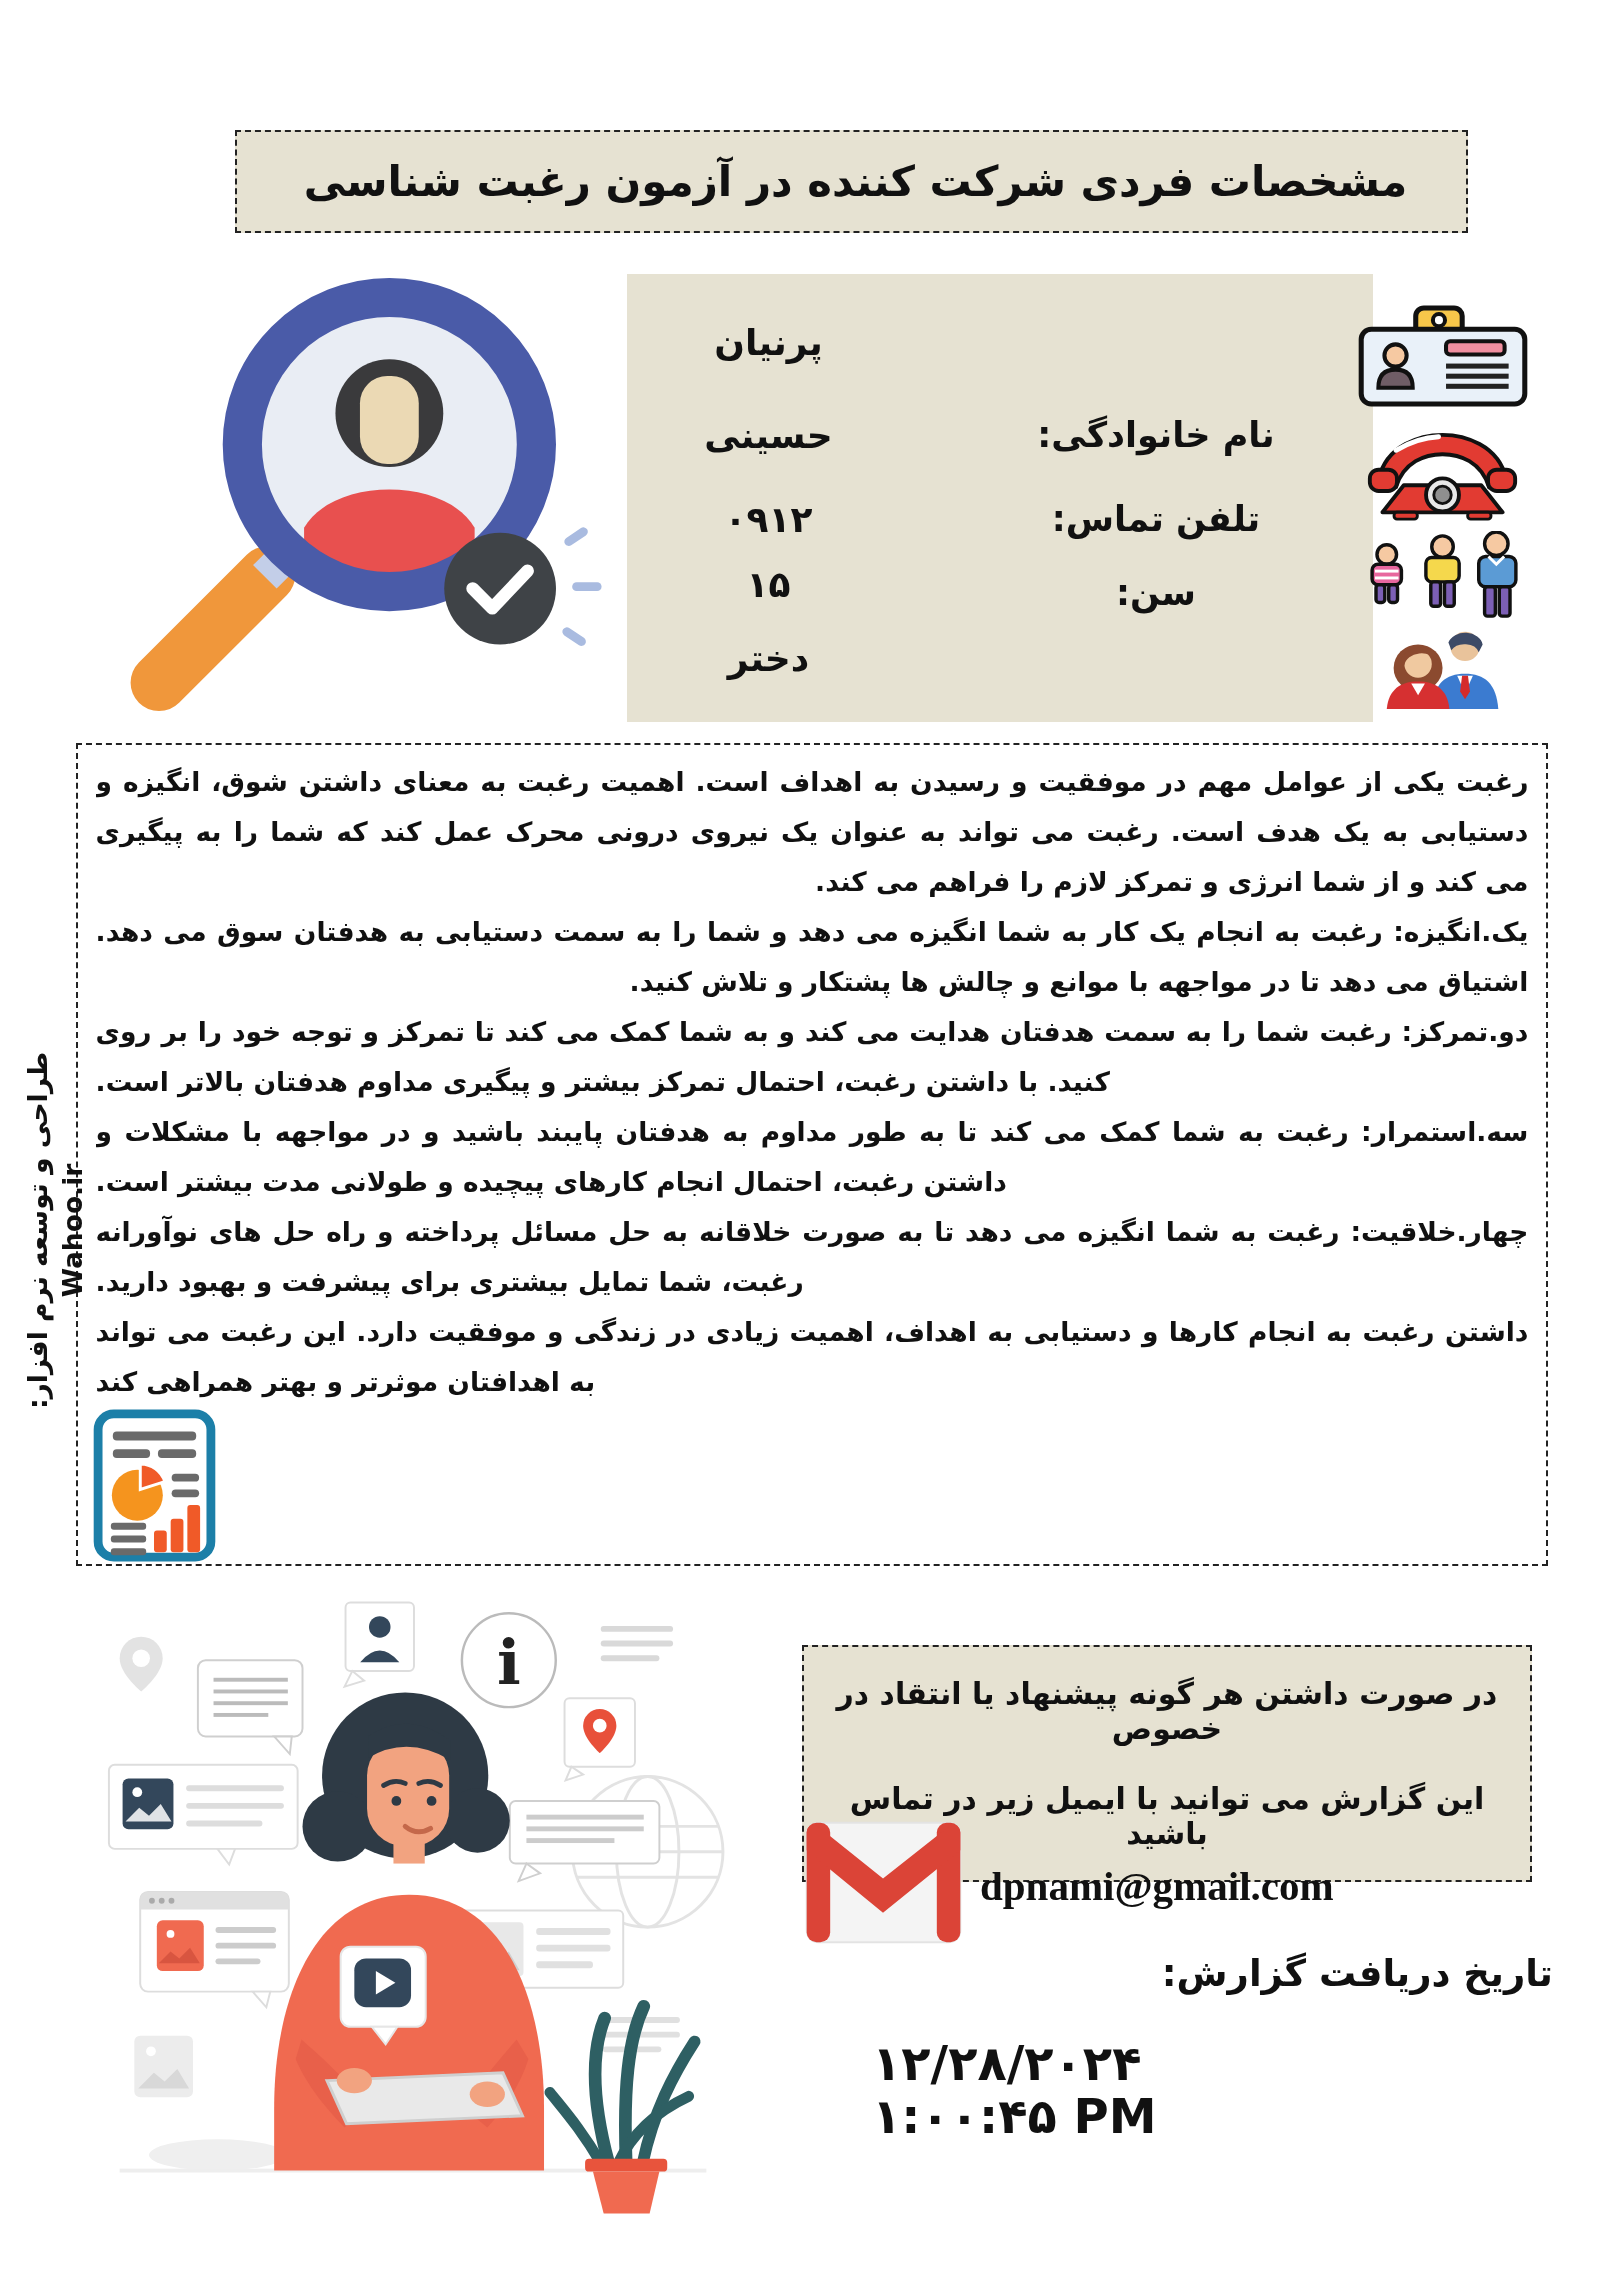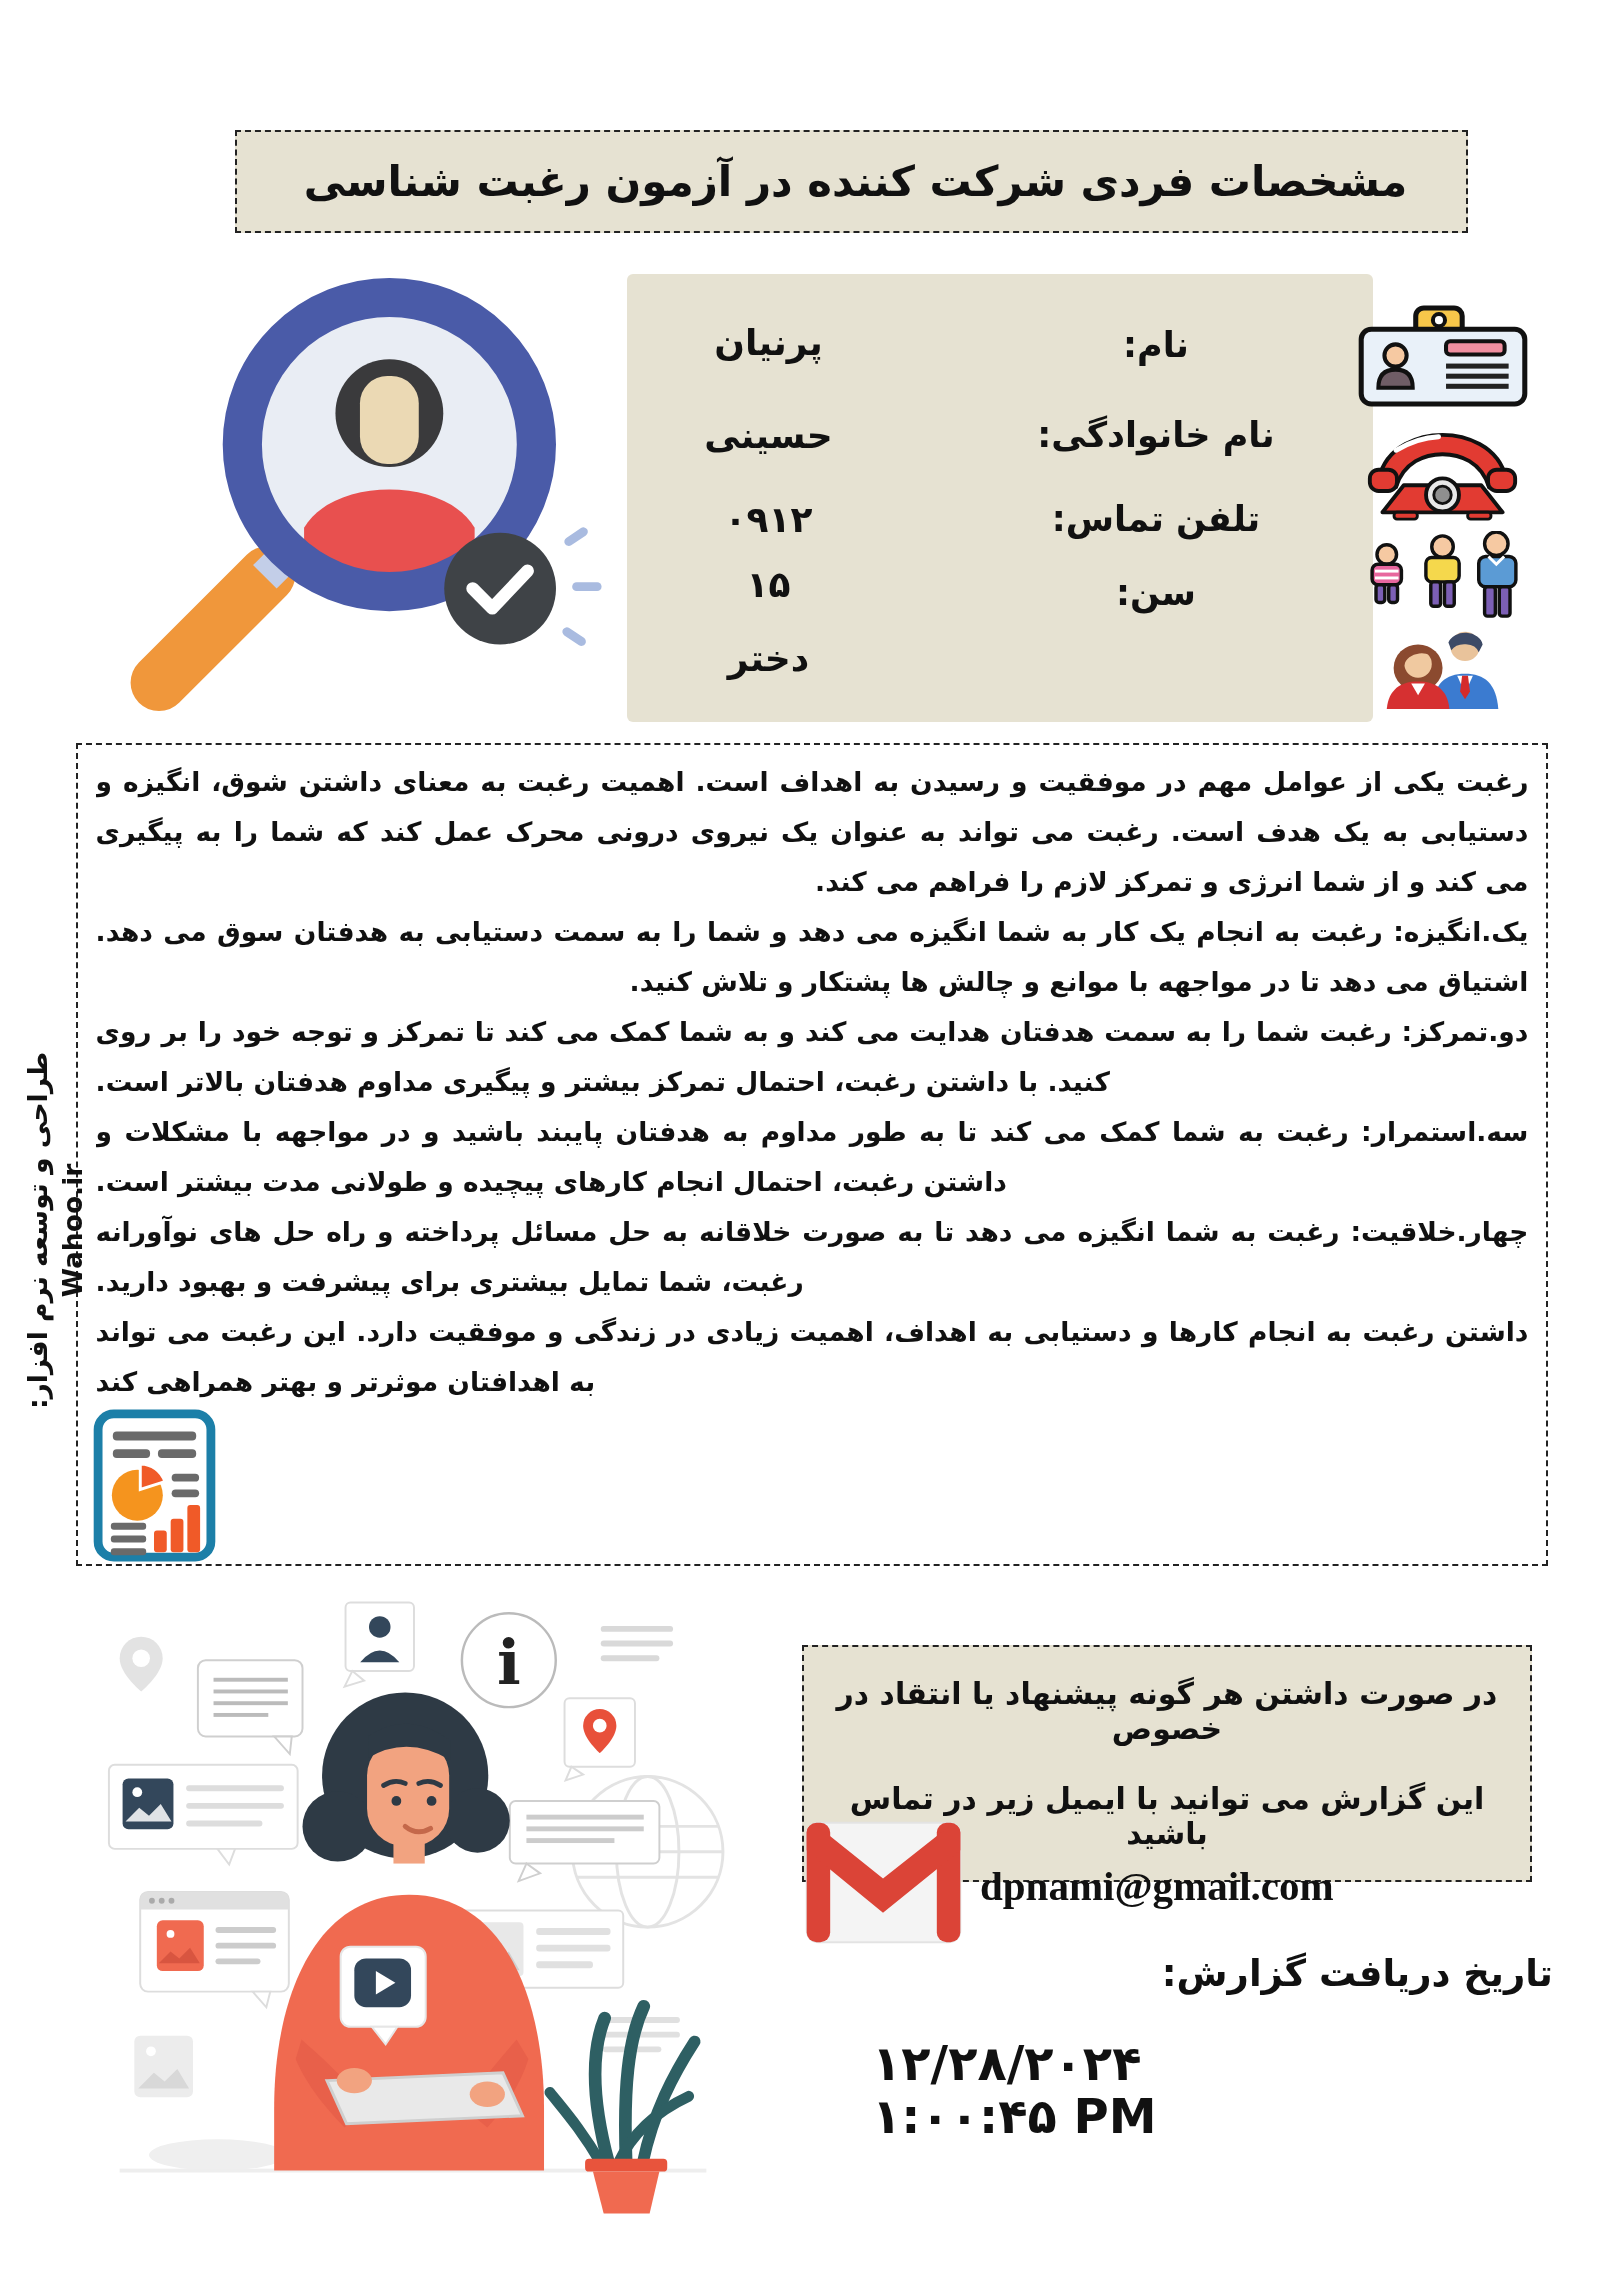--- a/index.html
+++ b/index.html
@@ -13,21 +13,20 @@
     position:absolute;left:235px;top:130px;width:1233px;height:103px;
     background:#e6e2d2;border:2px dashed #222;box-sizing:border-box;
     display:flex;align-items:center;justify-content:center;
     font-size:42px;letter-spacing:0;padding-left:8px;
   }
   
   .magnifier{position:absolute;left:110px;top:263px;width:495px;height:463px;}
   .info-box{
     position:absolute;left:627px;top:274px;width:746px;height:448px;
     background:#e6e2d2;
-    border-radius:6px;
   }
   .info-value{position:absolute;left:29px;width:225px;height:55px;line-height:55px;
     text-align:center;font-size:36px;direction:rtl;}
   .info-label{position:absolute;left:333px;width:392px;height:55px;line-height:55px;
     text-align:center;font-size:35px;direction:rtl;}
   .info-icon{position:absolute;}
   .v-name{top:41px}.v-family{top:134px}.v-phone{top:218px}.v-age{top:283px}.v-gender{top:357px}
   .l-name{top:44px}.l-family{top:134px}.l-phone{top:218px}.l-age{top:292px}.l-gender{top:361px}
   .i-card{left:730px;top:31px;width:172px;height:103px;}
   .i-phone{left:733px;top:155px;width:165px;height:93px;}
@@ -104,21 +103,20 @@
     </g>
   </svg>
 
   <div class="info-box">
     <div class="info-value v-name">پرنیان</div>
     <div class="info-value v-family">حسینی</div>
     <div class="info-value v-phone">۰۹۱۲</div>
     <div class="info-value v-age">۱۵</div>
     <div class="info-value v-gender">دختر</div>
 
-    <div class="info-label l-name">نام:</div>
     <div class="info-label l-family">نام خانوادگی:</div>
     <div class="info-label l-phone">تلفن تماس:</div>
     <div class="info-label l-age">سن:</div>
 
     <svg class="info-icon i-card" viewBox="0 0 170 102">
       <rect x="58" y="3" width="46" height="34" rx="8" fill="#f7c74a" stroke="#111" stroke-width="5"></rect>
       <circle cx="81" cy="15" r="6" fill="#fff" stroke="#111" stroke-width="4"></circle>
       <rect x="4" y="24" width="162" height="74" rx="10" fill="#e9f1f9" stroke="#111" stroke-width="5"></rect>
       <circle cx="38" cy="50" r="11" fill="#f6c9a2" stroke="#111" stroke-width="4"></circle>
       <path d="M21 82 q0 -18 17 -18 q17 0 17 18 z" fill="#6f5d66" stroke="#111" stroke-width="4"></path>

